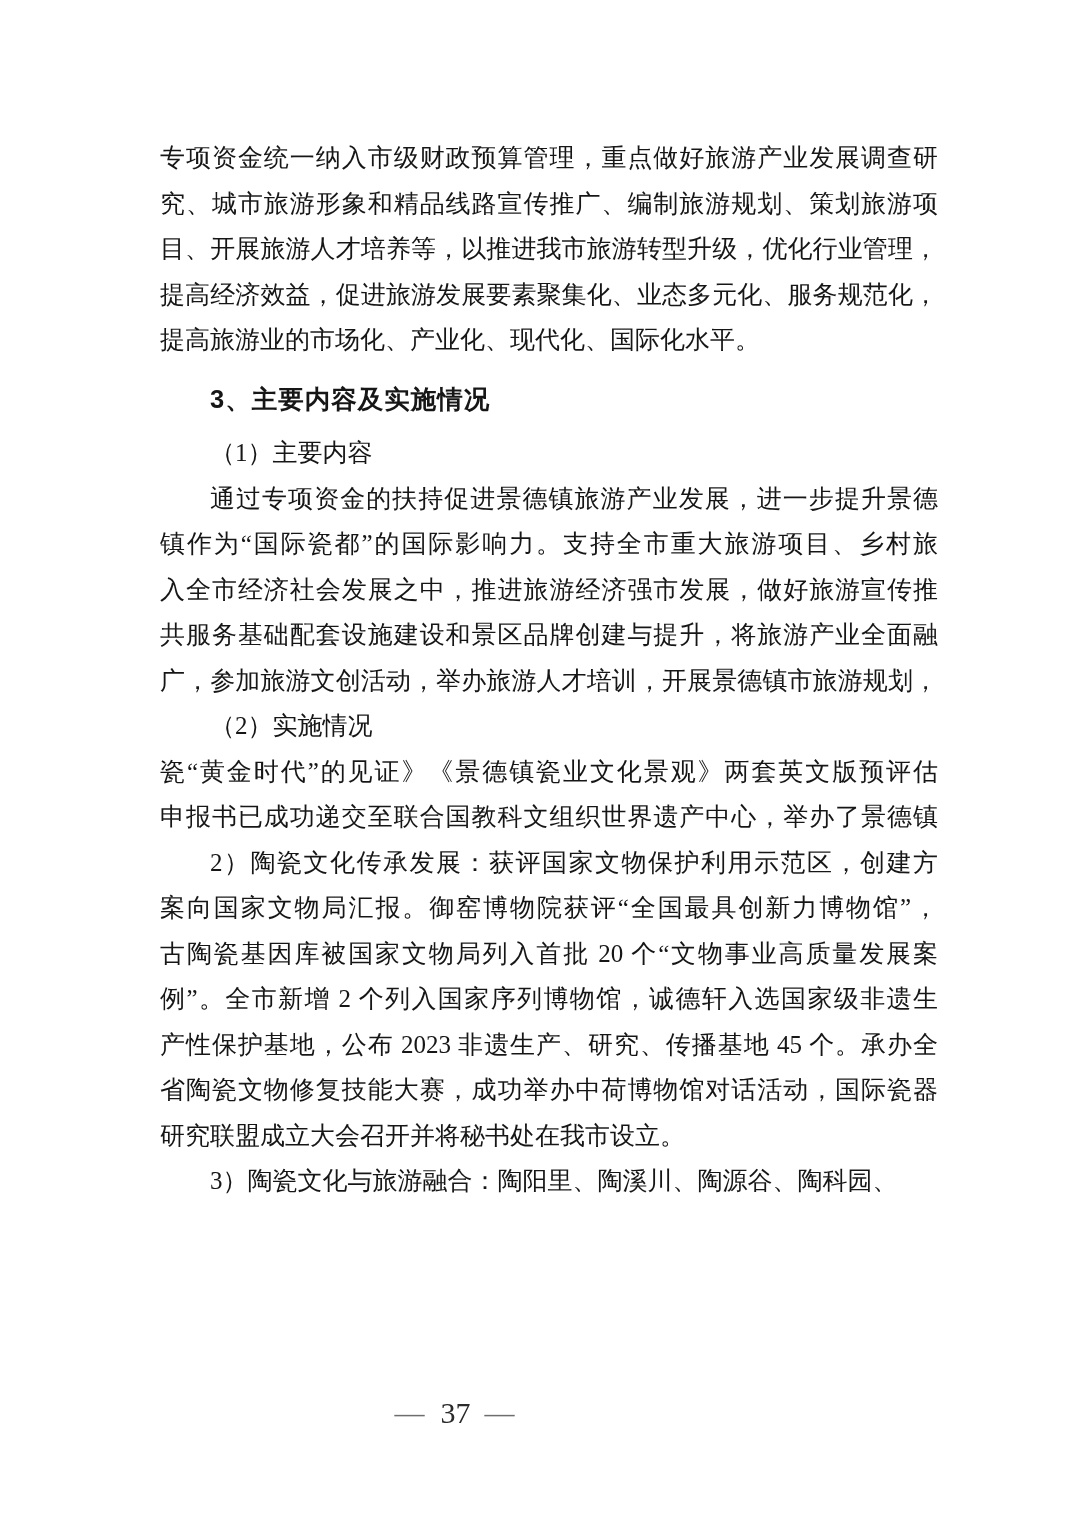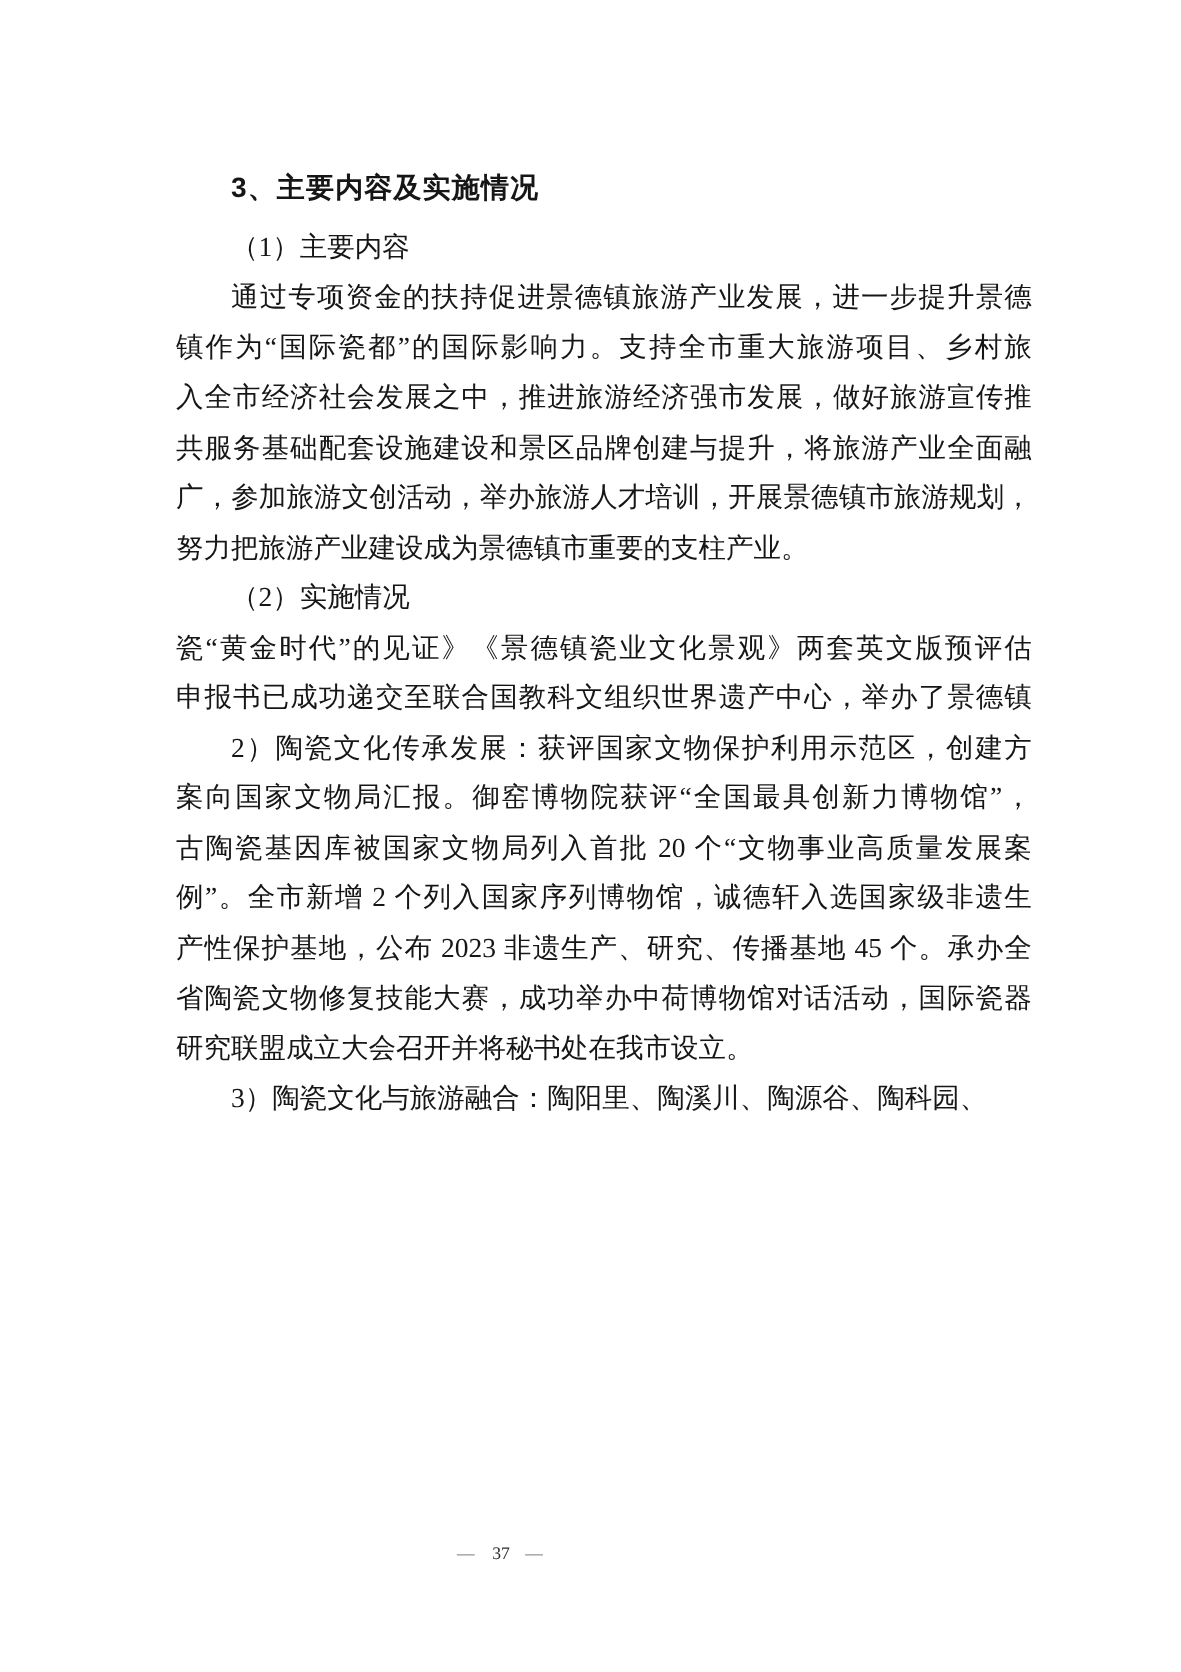--- a/index.html
+++ b/index.html
@@ -32,51 +32,57 @@
     font-family:"Liberation Sans","DejaVu Sans",sans-serif;
     font-size:25.5px;
     letter-spacing:1px;
   }
   .heading { margin-top:14px; margin-bottom:8px; }
   .footer {
     position:absolute;
     top:1398px; left:0;
     width:911px;
     text-align:center;
-    font-size:16px;
+    font-size:30px;
     line-height:30px;
     color:#2b2b2b;
   }
   .footer .dash {
     color:#6e6e6e;
     padding:0 14px;
     letter-spacing:2px;
   }
 </style>
 </head>
 <body>
 
 <div class="doc">
 
+  <div>
+    <div class="line just">专项资金统一纳入市级财政预算管理，重点做好旅游产业发展调查研</div>
+    <div class="line just">究、城市旅游形象和精品线路宣传推广、编制旅游规划、策划旅游项</div>
+    <div class="line just">目、开展旅游人才培养等，以推进我市旅游转型升级，优化行业管理，</div>
+    <div class="line just">提高经济效益，促进旅游发展要素聚集化、业态多元化、服务规范化，</div>
+    <div class="line">提高旅游业的市场化、产业化、现代化、国际化水平。</div>
+  </div>
 
   <div class="heading">
     <div class="line indent">3、主要内容及实施情况</div>
   </div>
 
   <div>
     <div class="line indent">（1）主要内容</div>
   </div>
 
   <div>
     <div class="line just indent">通过专项资金的扶持促进景德镇旅游产业发展，进一步提升景德</div>
     <div class="line just">镇作为“国际瓷都”的国际影响力。支持全市重大旅游项目、乡村旅</div>
     <div class="line just">入全市经济社会发展之中，推进旅游经济强市发展，做好旅游宣传推</div>
     <div class="line just">共服务基础配套设施建设和景区品牌创建与提升，将旅游产业全面融</div>
     <div class="line just">广，参加旅游文创活动，举办旅游人才培训，开展景德镇市旅游规划，</div>
-    <div class="line">努力把旅游产业建设成为景德镇市重要的支柱产业。</div>
   </div>
 
   <div>
     <div class="line indent">（2）实施情况</div>
   </div>
 
   <div>
     <div class="line just">瓷“黄金时代”的见证》《景德镇瓷业文化景观》两套英文版预评估</div>
     <div class="line just">申报书已成功递交至联合国教科文组织世界遗产中心，举办了景德镇</div>
   </div>

